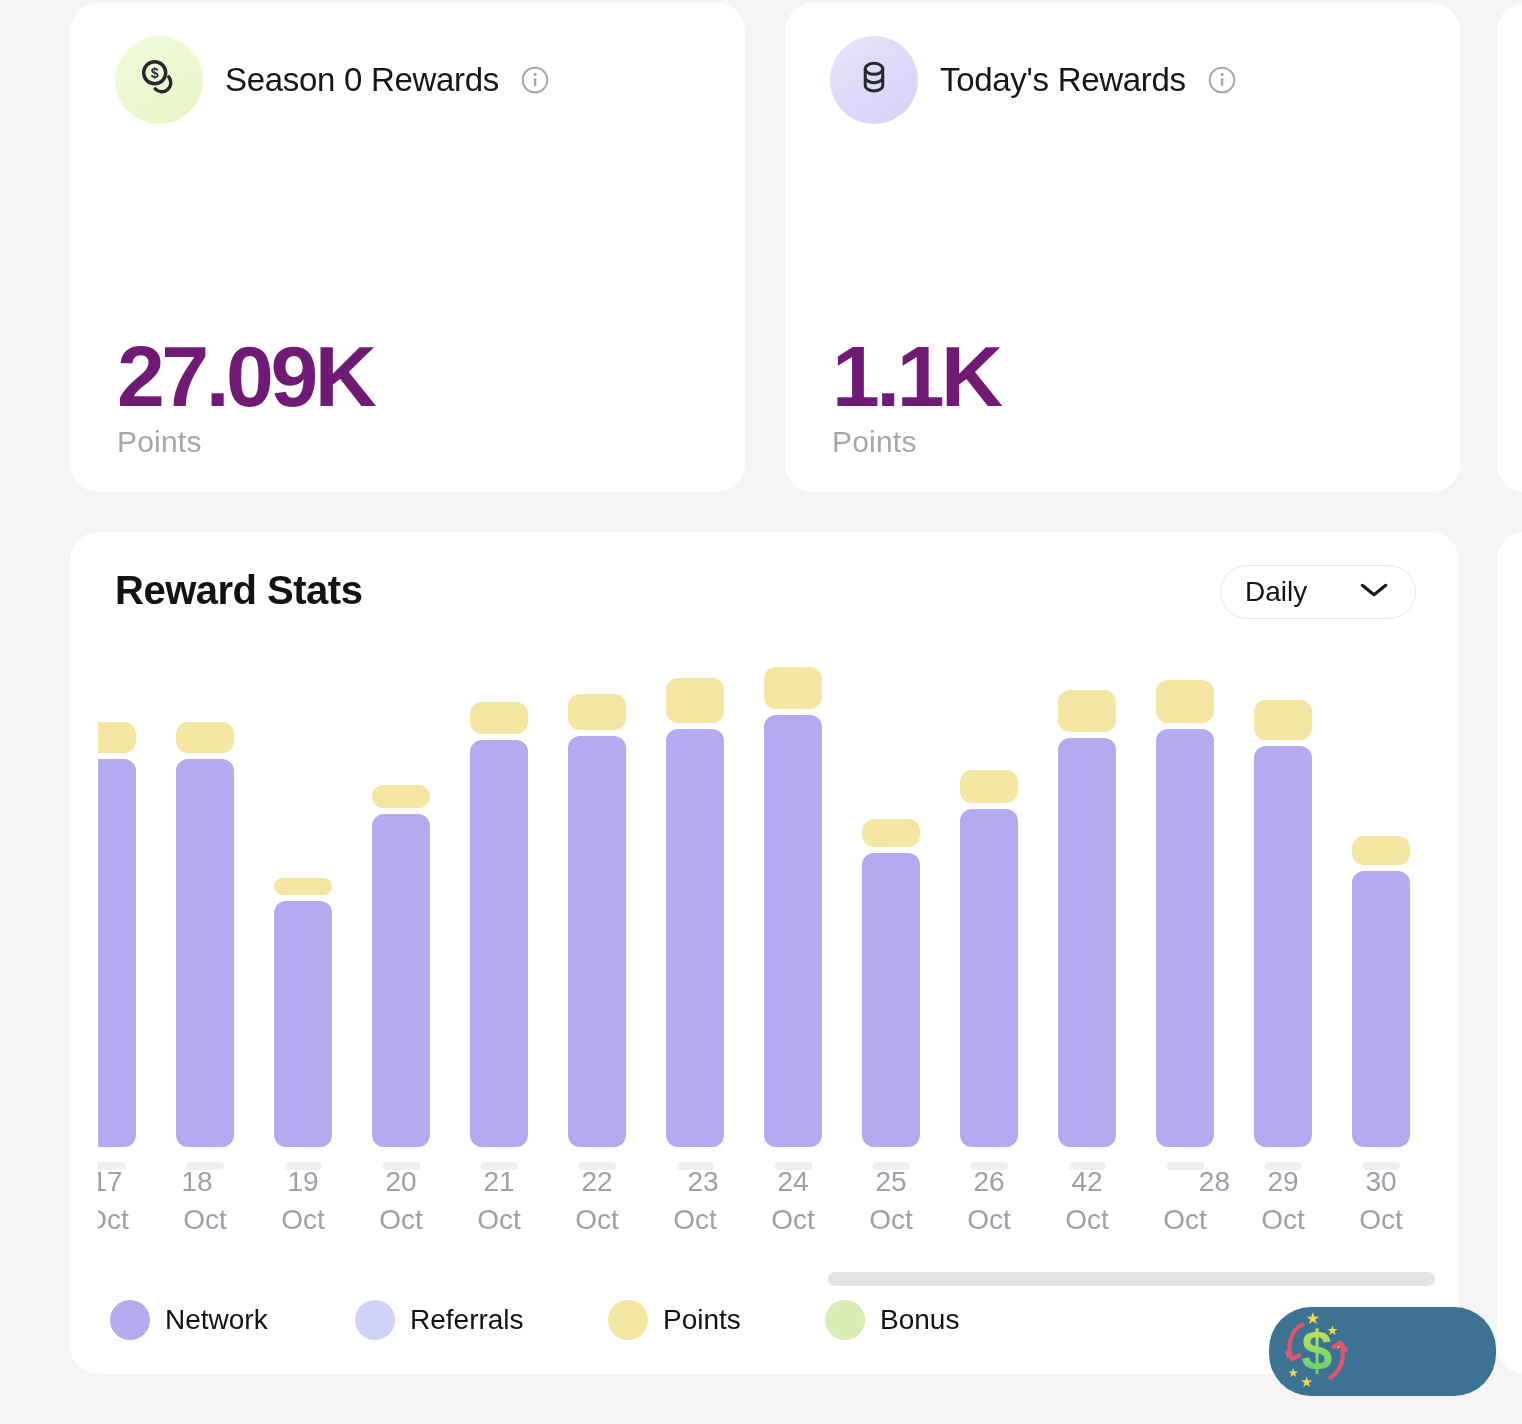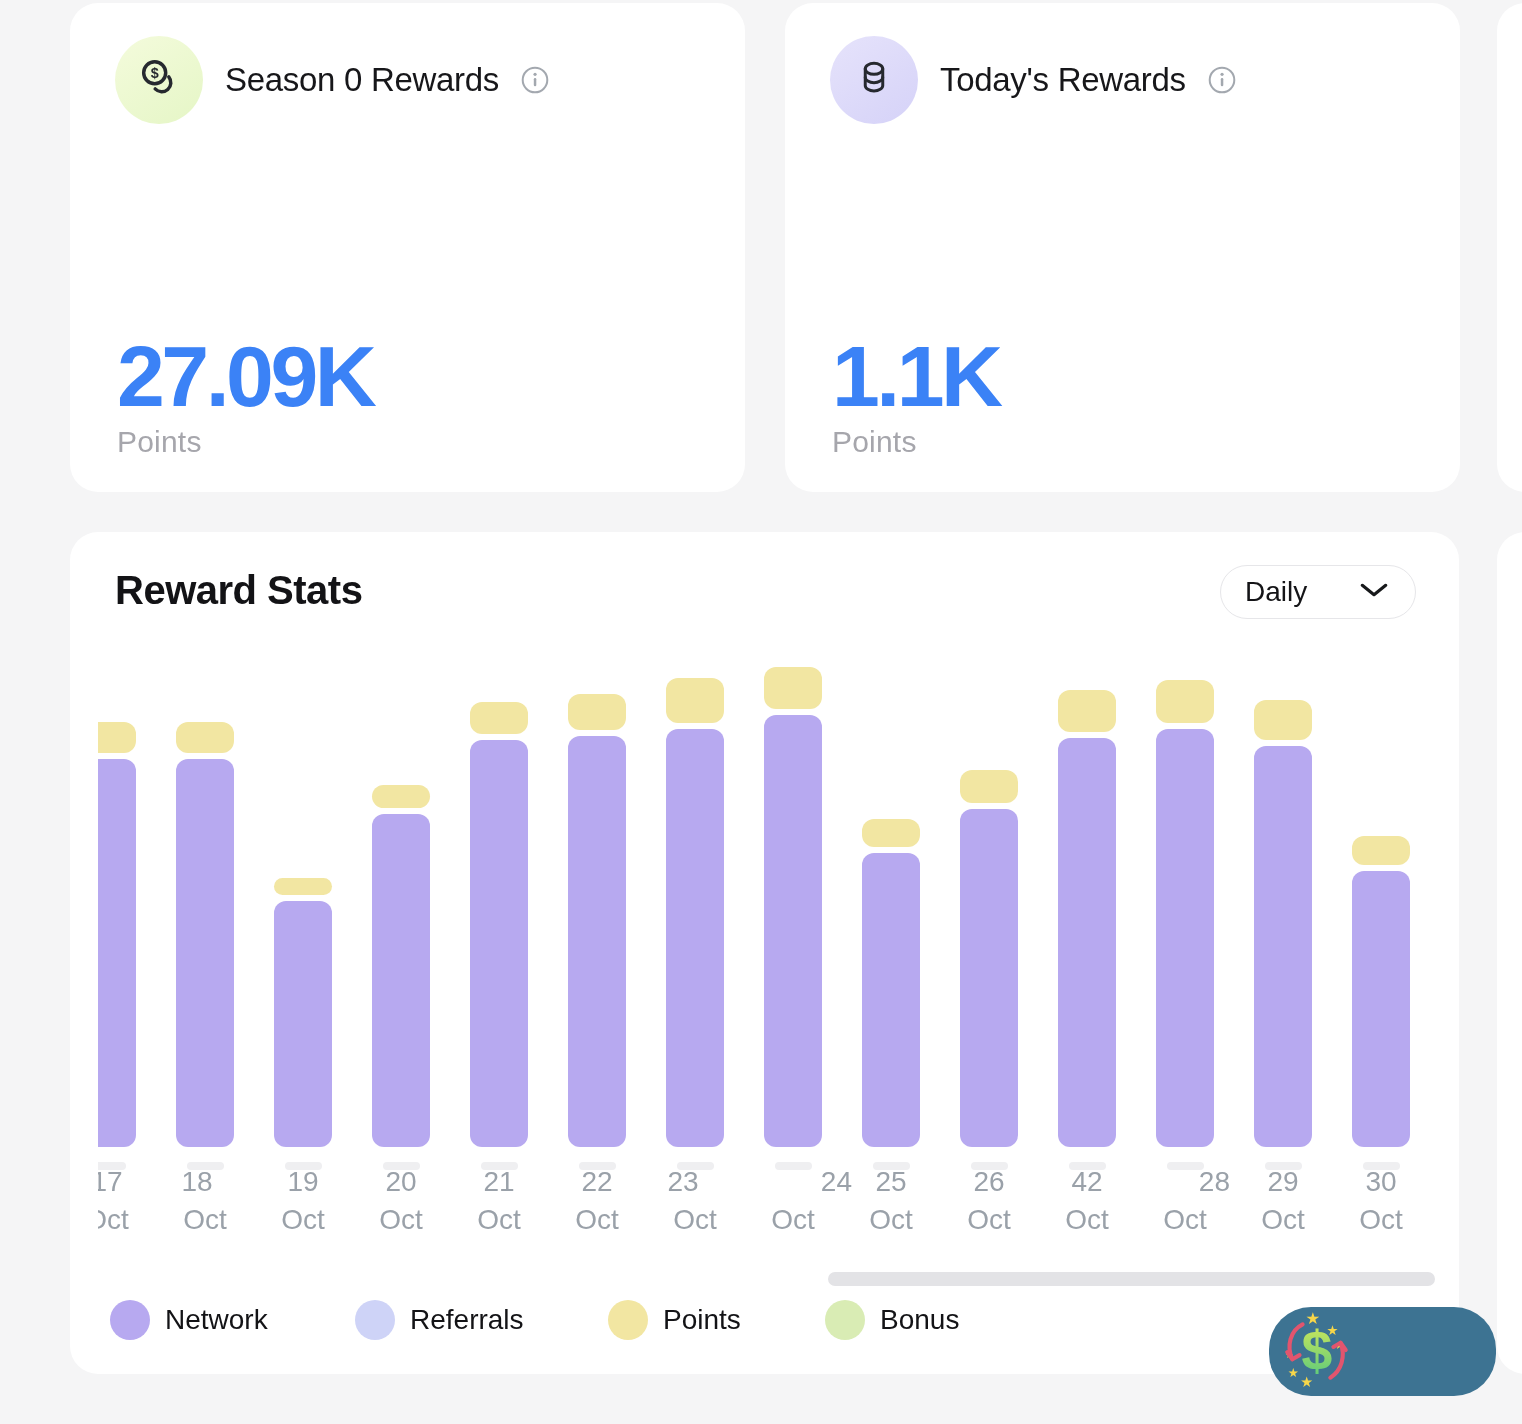--- a/index.html
+++ b/index.html
@@ -19,21 +19,21 @@
   #card-partial-bottom { left:1497px; top:532px; width:90px; height:842px; }
 
   .card-header { position:absolute; left:45px; top:33px; display:flex; align-items:center; gap:22px; }
   .icon-circle { width:88px; height:88px; border-radius:50%; display:flex; align-items:center; justify-content:center; flex:0 0 auto; }
   .icon-circle.green  { background:linear-gradient(145deg,#f4fbdc 0%,#e5f6c6 100%); }
   .icon-circle.purple { background:linear-gradient(145deg,#e6e3fb 0%,#d5d2f8 100%); }
   .card-title { font-size:33px; font-weight:500; color:#17171a; letter-spacing:-0.3px; }
   .info-icon { display:flex; align-items:center; }
 
   .value-block { position:absolute; left:47px; top:330px; }
-  .big-value { font-size:86px; font-weight:700; color:#3b82f6; letter-spacing:-3.5px; line-height:1; }
+  .big-value { font-size:86px; font-weight:700; color:#701a75; letter-spacing:-3.5px; line-height:1; }
   .unit-label { font-size:30px; color:#a6a6ac; margin-top:6px; letter-spacing:0.2px; }
 
   .chart-title { position:absolute; left:45px; top:36px; font-size:40px; font-weight:600; color:#131316; letter-spacing:-0.5px; }
   .dropdown {
     position:absolute; left:1150px; top:33px; width:196px; height:54px;
     border:1.5px solid #e6e6e9; border-radius:27px; background:#fff;
     display:flex; align-items:center; justify-content:space-between;
     padding:0 26px 0 24px; cursor:pointer;
   }
   .dropdown-label { font-size:28px; color:#141417; }
@@ -157,26 +157,26 @@
       <div class="cat-day" style="left: 356px;">21</div>
       <div class="cat-month" style="left: 356px;">Oct</div>
       <div class="bar-network" style="left: 470px; top: 76px; height: 411px; background: rgb(183, 169, 240);"></div>
       <div class="bar-boost" style="left: 470px; top: 34px; height: 36px; background: rgb(242, 230, 162);"></div>
       <div class="tick-pill" style="left: 480.5px;"></div>
       <div class="cat-day" style="left: 454px;">22</div>
       <div class="cat-month" style="left: 454px;">Oct</div>
       <div class="bar-network" style="left: 568px; top: 69px; height: 418px; background: rgb(183, 169, 240);"></div>
       <div class="bar-boost" style="left: 568px; top: 18px; height: 45px; background: rgb(242, 230, 162);"></div>
       <div class="tick-pill" style="left: 578.5px;"></div>
-      <div class="cat-day" style="left: 540px;">23</div>
+      <div class="cat-day" style="left: 560px;">23</div>
       <div class="cat-month" style="left: 552px;">Oct</div>
       <div class="bar-network" style="left: 666px; top: 55px; height: 432px; background: rgb(183, 169, 240);"></div>
       <div class="bar-boost" style="left: 666px; top: 7px; height: 42px; background: rgb(242, 230, 162);"></div>
       <div class="tick-pill" style="left: 676.5px;"></div>
-      <div class="cat-day" style="left: 664px; text-align: right;">24</div>
+      <div class="cat-day" style="left: 650px;">24</div>
       <div class="cat-month" style="left: 650px;">Oct</div>
       <div class="bar-network" style="left: 764px; top: 193px; height: 294px; background: rgb(183, 169, 240);"></div>
       <div class="bar-boost" style="left: 764px; top: 159px; height: 28px; background: rgb(242, 230, 162);"></div>
       <div class="tick-pill" style="left: 774.5px;"></div>
       <div class="cat-day" style="left: 748px;">25</div>
       <div class="cat-month" style="left: 748px;">Oct</div>
       <div class="bar-network" style="left: 862px; top: 149px; height: 338px; background: rgb(183, 169, 240);"></div>
       <div class="bar-boost" style="left: 862px; top: 110px; height: 33px; background: rgb(242, 230, 162);"></div>
       <div class="tick-pill" style="left: 872.5px;"></div>
       <div class="cat-day" style="left: 846px;">26</div>

